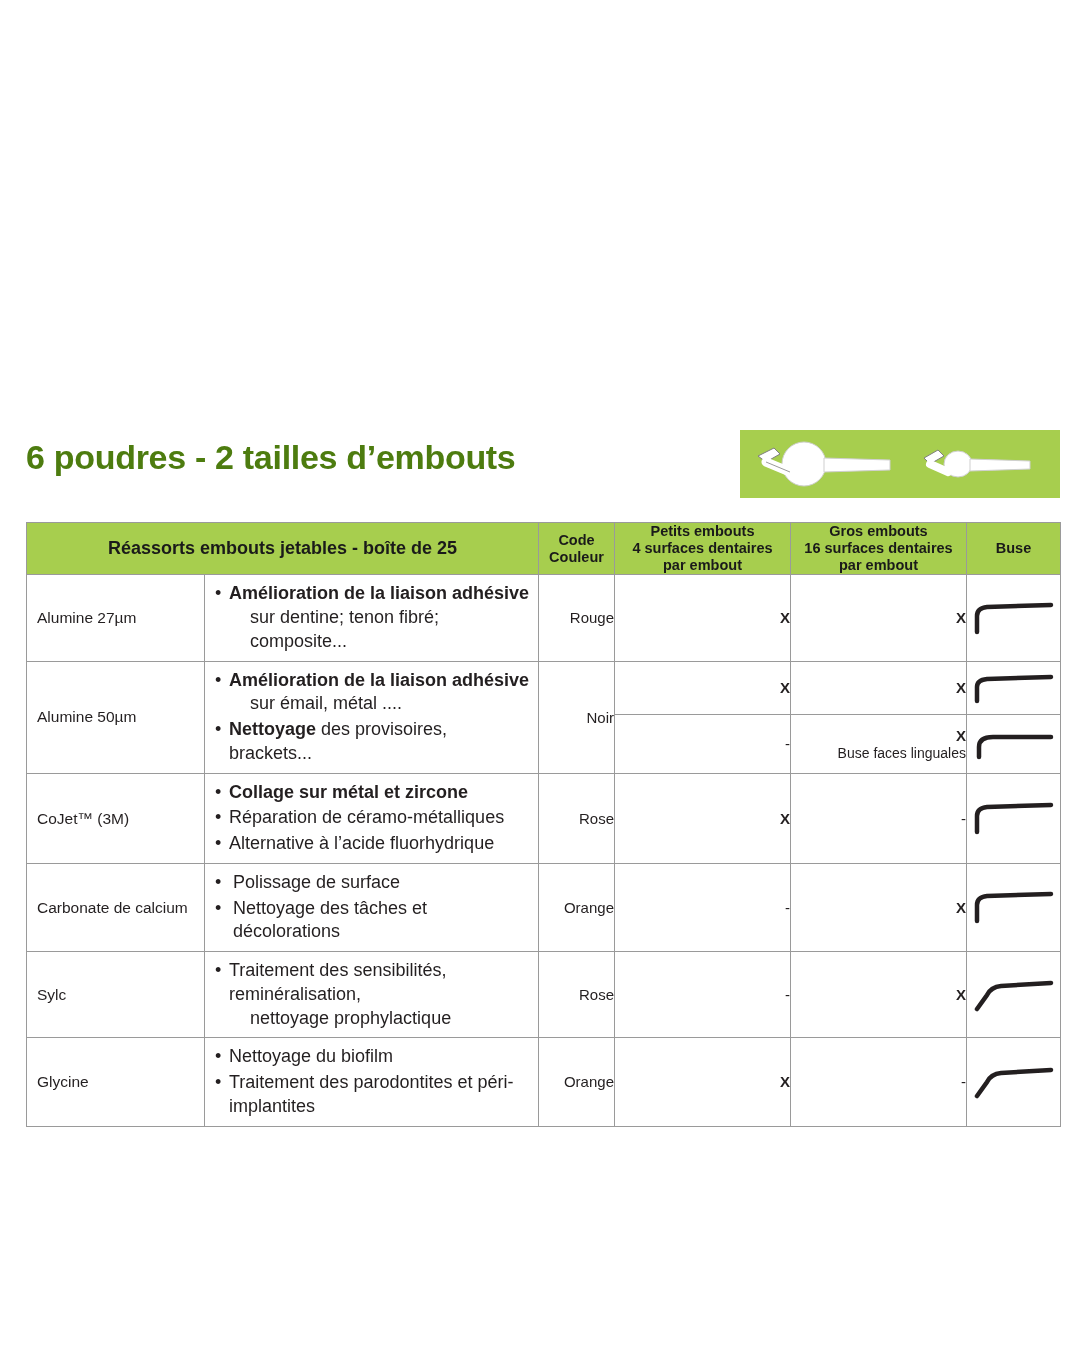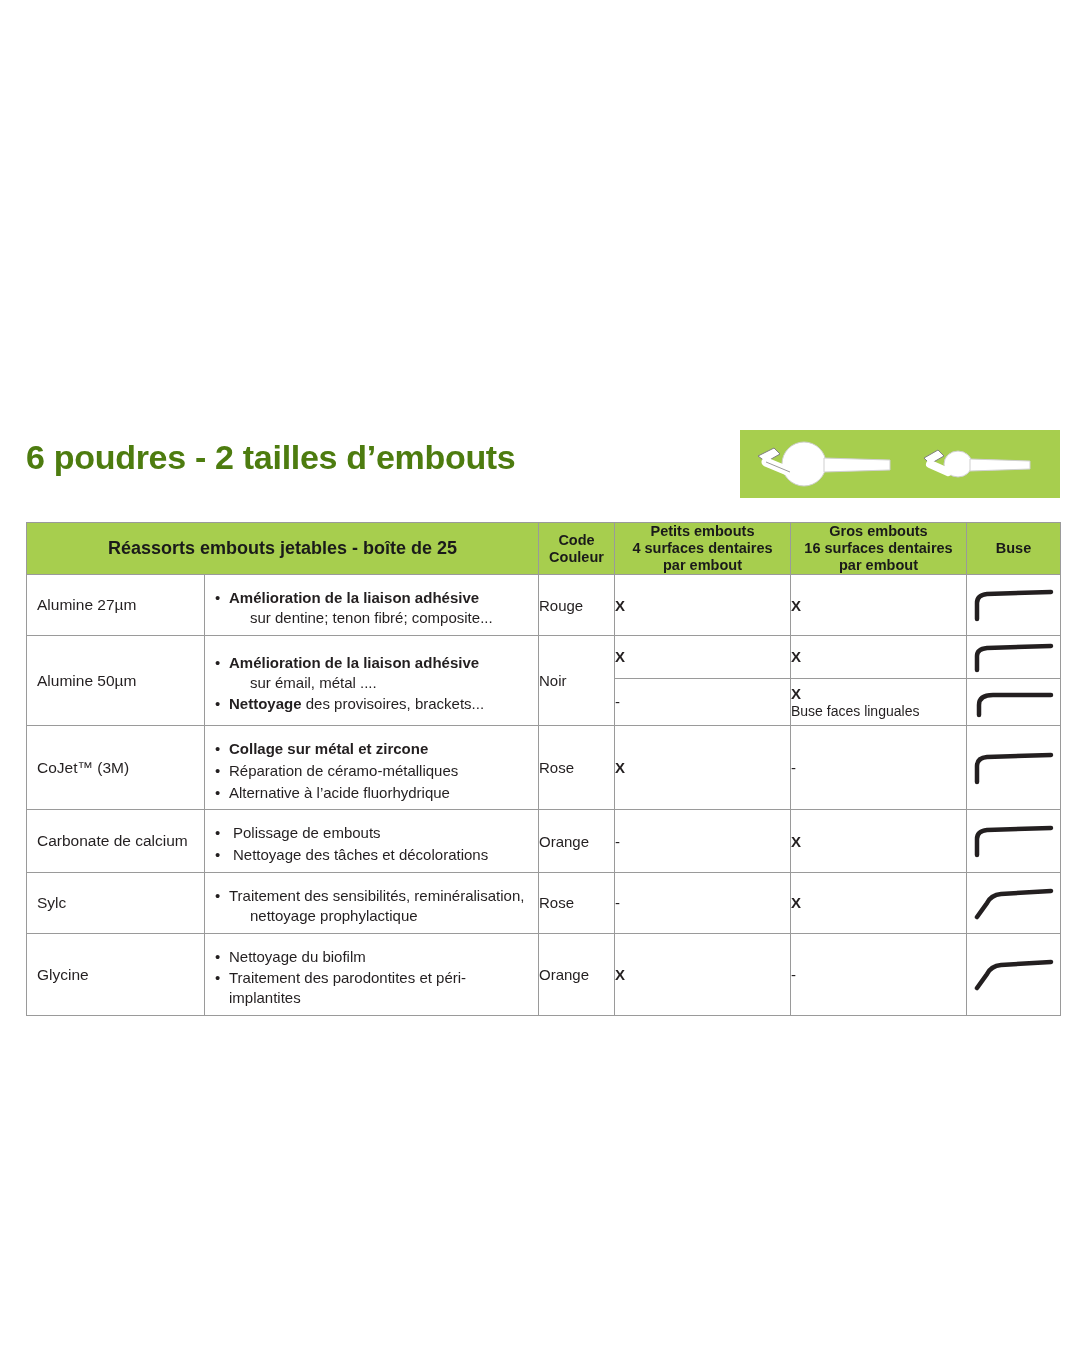--- a/index.html
+++ b/index.html
@@ -89,27 +89,27 @@
   .col-small  { width: 176px; }
   .col-big    { width: 176px; }
   .col-nozzle { width: 94px; }
 
   td.name-cell {
     font-size: 15.5px;
     padding: 6px 0 6px 10px;
     line-height: 1.25;
   }
   td.desc-cell {
-    font-size: 15px;
-    padding: 13px 8px 7px 10px;
+    font-size: 18px;
+    padding: 7px 8px 7px 10px;
     line-height: 1.32;
   }
   td.code-cell,
   td.mark-cell {
-    text-align: left;
+    text-align: right;
     font-size: 15px;
   }
   td.mark-cell {
     font-weight: bold;
   }
   td.mark-cell .sub {
     display: block;
     font-weight: normal;
     font-size: 14px;
     margin-top: 1px;
@@ -274,21 +274,21 @@
           <svg width="86" height="40" viewBox="0 0 86 40" aria-hidden="true">
             <path d="M6 34 L6 18 Q6 10 16 9 L80 7" fill="none" stroke="#231f20" stroke-width="4.5" stroke-linecap="round"></path>
           </svg>
         </td>
       </tr>
 
       <tr>
         <td class="name-cell">Carbonate de calcium</td>
         <td class="desc-cell">
           <ul class="bullets wide">
-            <li><span> Polissage de embouts</span></li>
+            <li><span> Polissage de surface</span></li>
             <li><span> Nettoyage des tâches et décolorations</span></li>
           </ul>
         </td>
         <td class="code-cell">Orange</td>
         <td class="mark-cell dash">-</td>
         <td class="mark-cell">X</td>
         <td class="nozzle-cell">
           <svg width="86" height="40" viewBox="0 0 86 40" aria-hidden="true">
             <path d="M6 34 L6 18 Q6 10 16 9 L80 7" fill="none" stroke="#231f20" stroke-width="4.5" stroke-linecap="round"></path>
           </svg>

